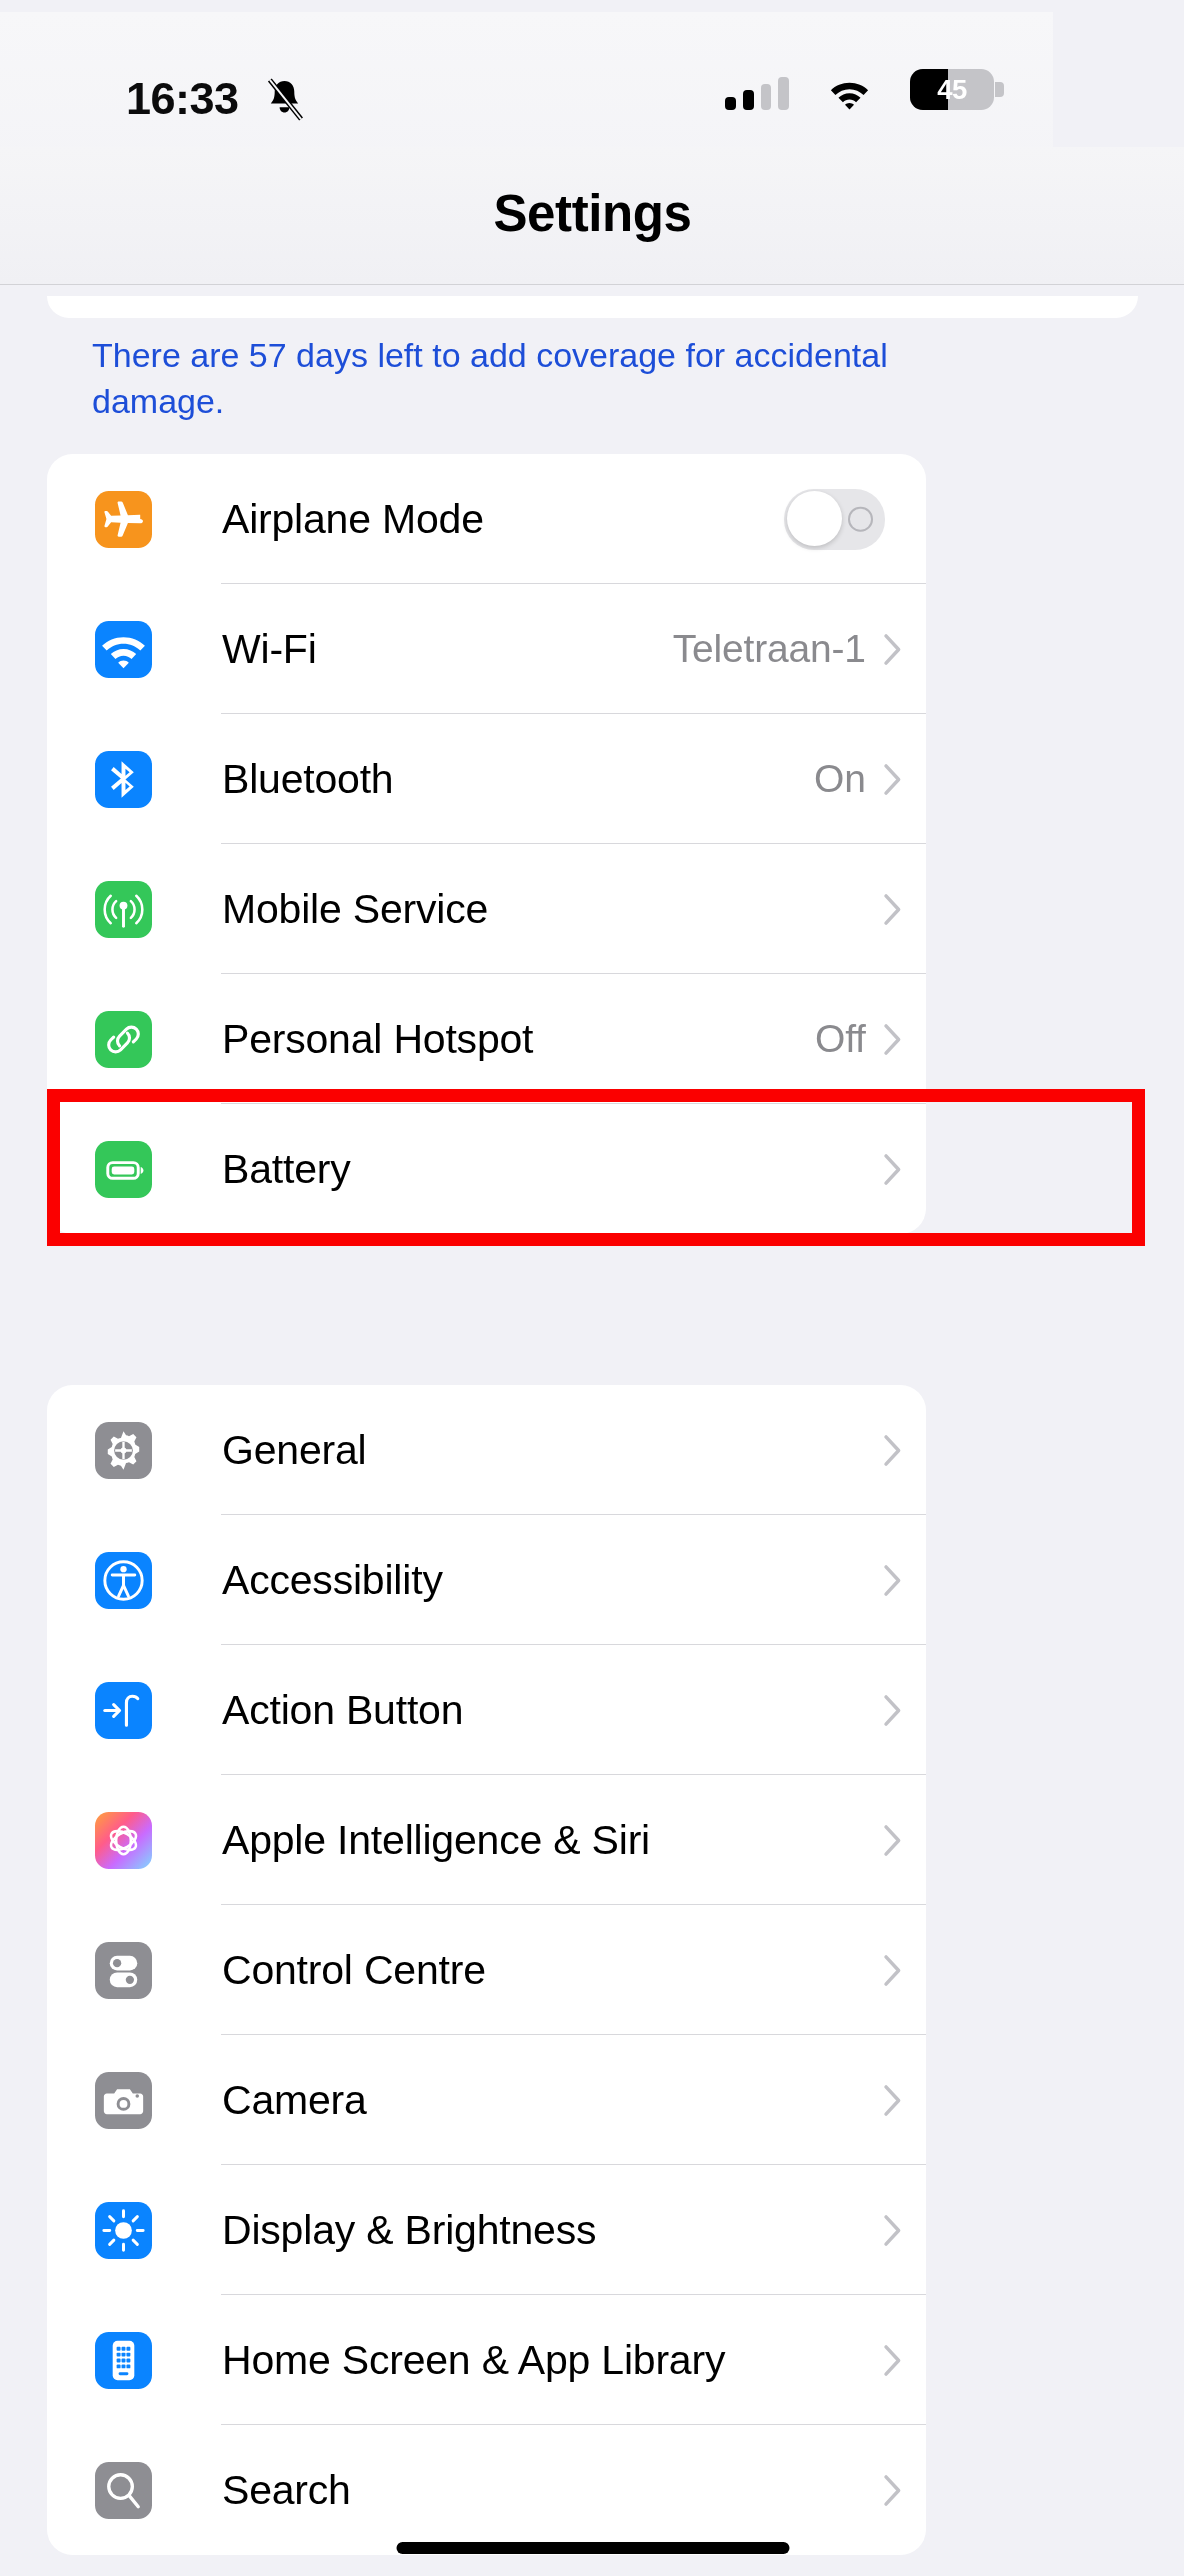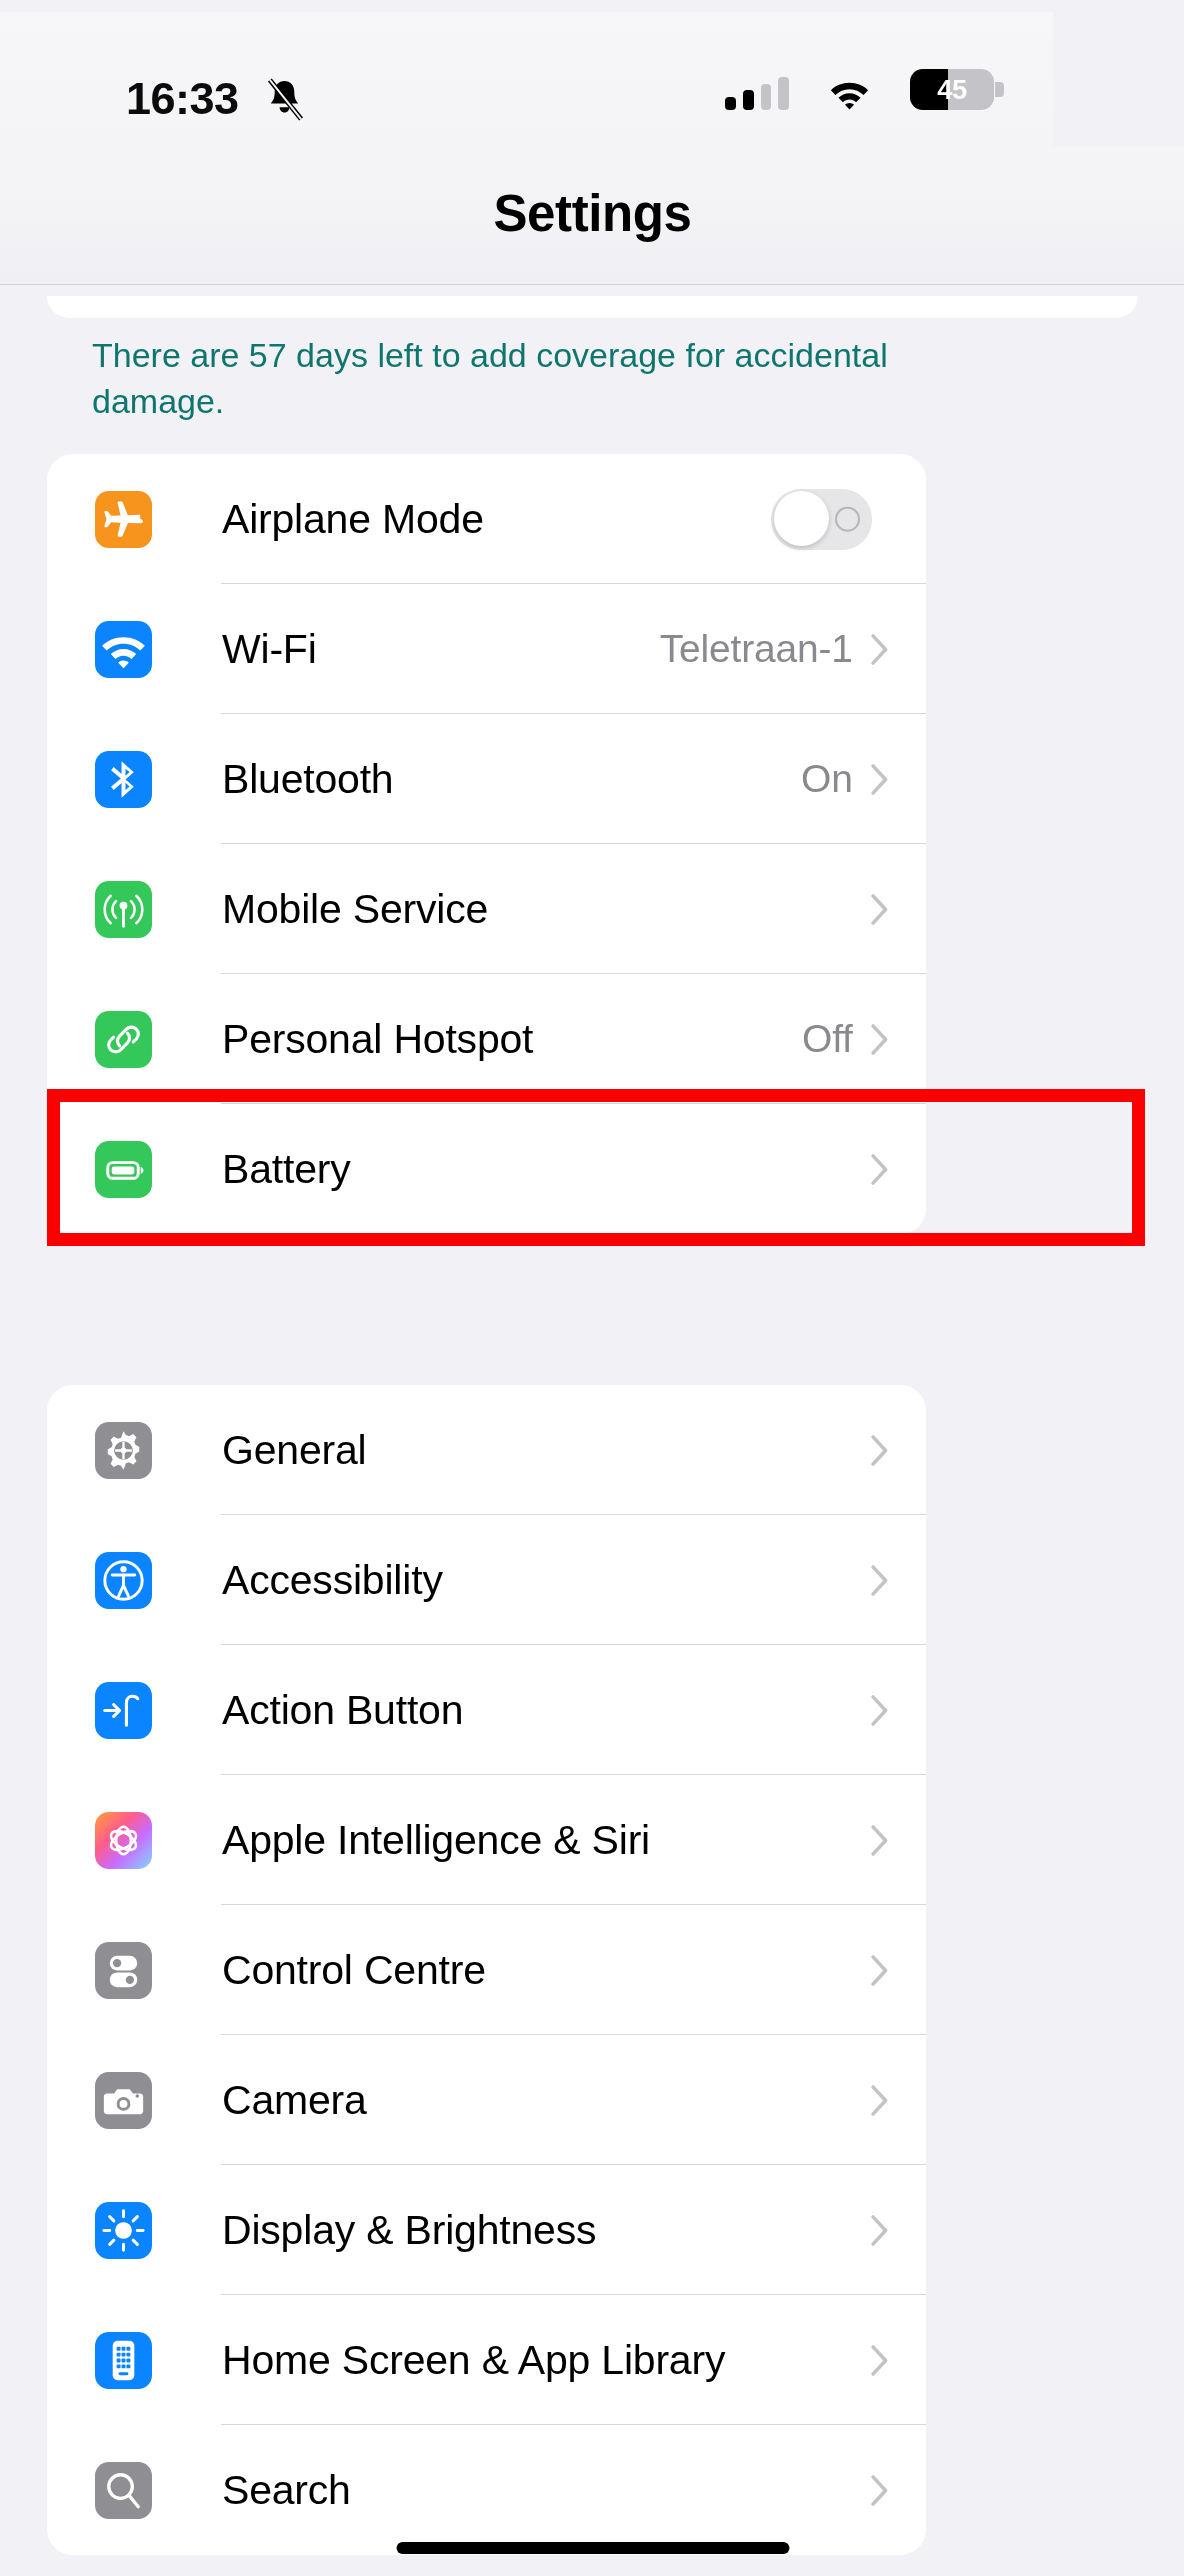--- a/index.html
+++ b/index.html
@@ -54,37 +54,37 @@
   .content { position:absolute; top:296px; left:0; width:1185px; bottom:0; background:#f1f1f6; }
 
   
   .card-sliver {
     position:absolute; top:0; left:47px; width:1091px; height:21.6px;
     background:#fff; border-radius:0 0 25.5px 25.5px;
   }
 
   .footnote {
     position:absolute; top:37px; left:92px; width:884px;
-    font-size:34px; line-height:1.35; color:#0f766e;
+    font-size:34px; line-height:1.35; color:#1d4ed8;
   }
 
   .card {
     position:absolute; left:47px; width:879px;
     background:#fff; border-radius:25.5px;
   }
   .row { position:relative; display:flex; align-items:center; height:130px; padding-left:48px; }
   .row .sep {
     position:absolute; left:174px; right:0; bottom:0; height:1px; background:#d8d8dc;
   }
   .row:last-child .sep { display:none; }
 
   .icon { width:57px; height:57px; border-radius:13.8px; flex:0 0 57px; position:relative; overflow:hidden; }
   .icon svg { position:absolute; inset:0; width:100%; height:100%; }
   .label { margin-left:70px; font-size:41px; color:#000; letter-spacing:-0.2px; white-space:nowrap; }
-  .right { margin-left:auto; display:flex; align-items:center; padding-right:36px;justify-content:center; }
+  .right { margin-left:auto; display:flex; align-items:center; padding-right:23px;justify-content:center; }
   .value { font-size:39px; color:#8a8a8e; margin-right:17.7px; letter-spacing:-0.2px; }
   .chev { width:19.6px; height:33px; flex:0 0 19.6px; }
   .chev svg { width:100%; height:100%; display:block; }
 
   
   .toggle {
     position:relative; width:101px; height:61px; border-radius:30px;
     background:#e6e6e9; margin-right:17.7px;
   }
   .toggle .knob {

